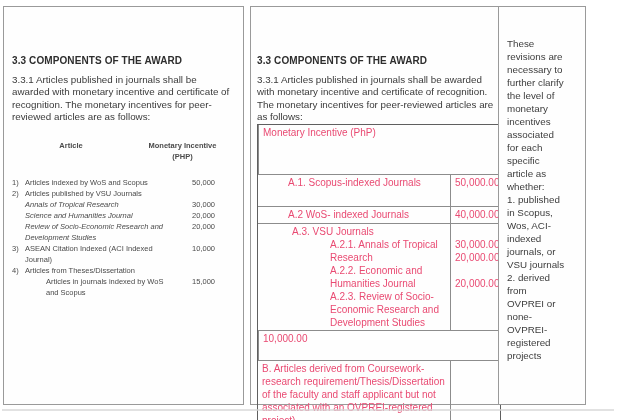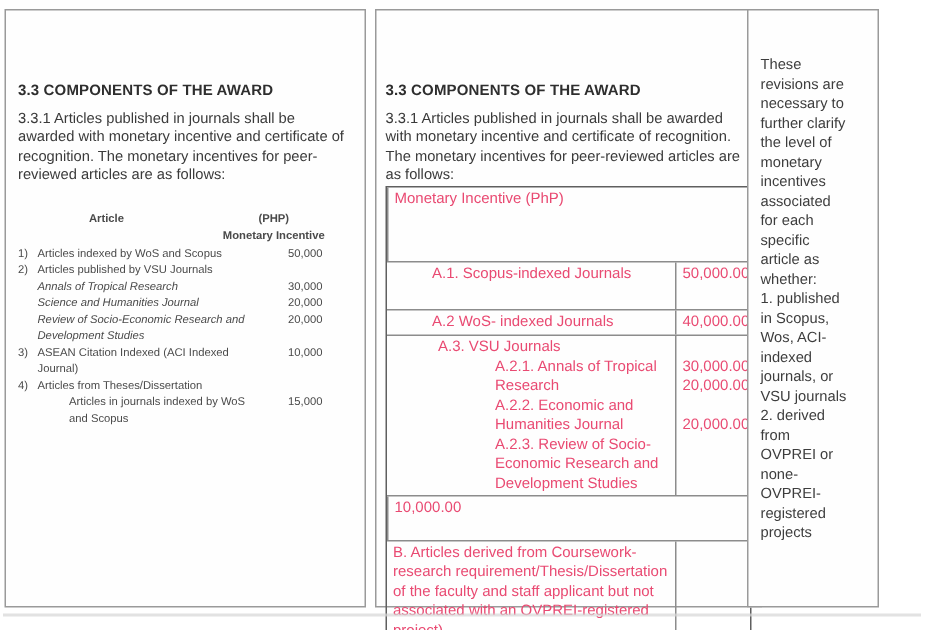--- a/index.html
+++ b/index.html
@@ -7,21 +7,21 @@
        font-family:"Liberation Sans","DejaVu Sans",sans-serif;color:#3a3a3a;}
   .col{position:absolute;top:6px;height:399px;border:1px solid #9a9a9a;
        background:#fefefe;box-sizing:border-box;}
   .col-left{left:3px;width:241px;padding:6px 8px;}
   .col-mid{left:250px;width:258px;padding:6px 6px 2px 6px;display:flex;flex-direction:column;}
   .col-right{left:498px;width:88px;padding:30px 19px 6px 8px;}
   .heading{font-size:10px;font-weight:bold;color:#2e2e2e;letter-spacing:.1px;margin-top:42px;}
   .para{font-size:9.8px;line-height:12.4px;margin-top:8px;color:#3a3a3a;}
   
   .ltable{margin-top:16px;font-size:7.5px;line-height:11px;color:#4a4a4a;}
-  .lhead{display:flex;margin-bottom:1px;}
+  .lhead{display:flex;margin-bottom:15px;}
   .lhead-article{width:118px;text-align:center;font-weight:bold;}
   .lhead-mi{flex:1;text-align:center;font-weight:bold;}
   .lrow{display:flex;align-items:flex-start;}
   .lrow .lbl{flex:1;display:flex;}
   .lrow .num{width:13px;flex:0 0 13px;}
   .lrow .txt{flex:1;}
   .lrow .val{flex:0 0 64px;text-align:right;padding-right:20px;box-sizing:border-box;}
   .lrow.ital .lbl{padding-left:13px;font-style:italic;}
   .lrow.deep .lbl{padding-left:34px;}
   
@@ -43,22 +43,22 @@
 <body>
 
 <div class="col col-left">
   <div class="heading">3.3 COMPONENTS OF THE AWARD</div>
   <div class="para">3.3.1 Articles published in journals shall be awarded with monetary incentive and certificate of recognition. The monetary incentives for peer-reviewed articles are as follows:</div>
 
   <div class="ltable">
     <div class="lhead">
       <div class="lhead-article">Article</div>
       <div class="lhead-mi">
+        <div>Monetary Incentive</div>
         <div>(PHP)</div>
-        <div>Monetary Incentive</div>
       </div>
     </div>
 
     <div class="lrow">
       <div class="lbl">
           <span class="num">1)</span>
           <span class="txt">Articles indexed by WoS and Scopus</span>
         </div>
       <div class="val">50,000</div>
     </div>

